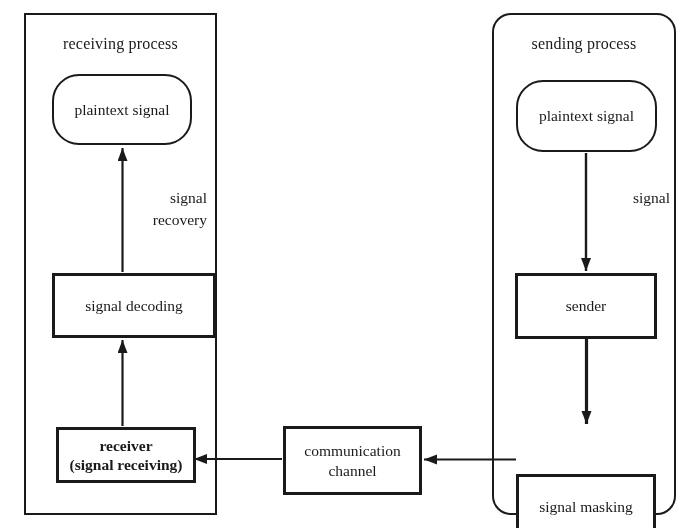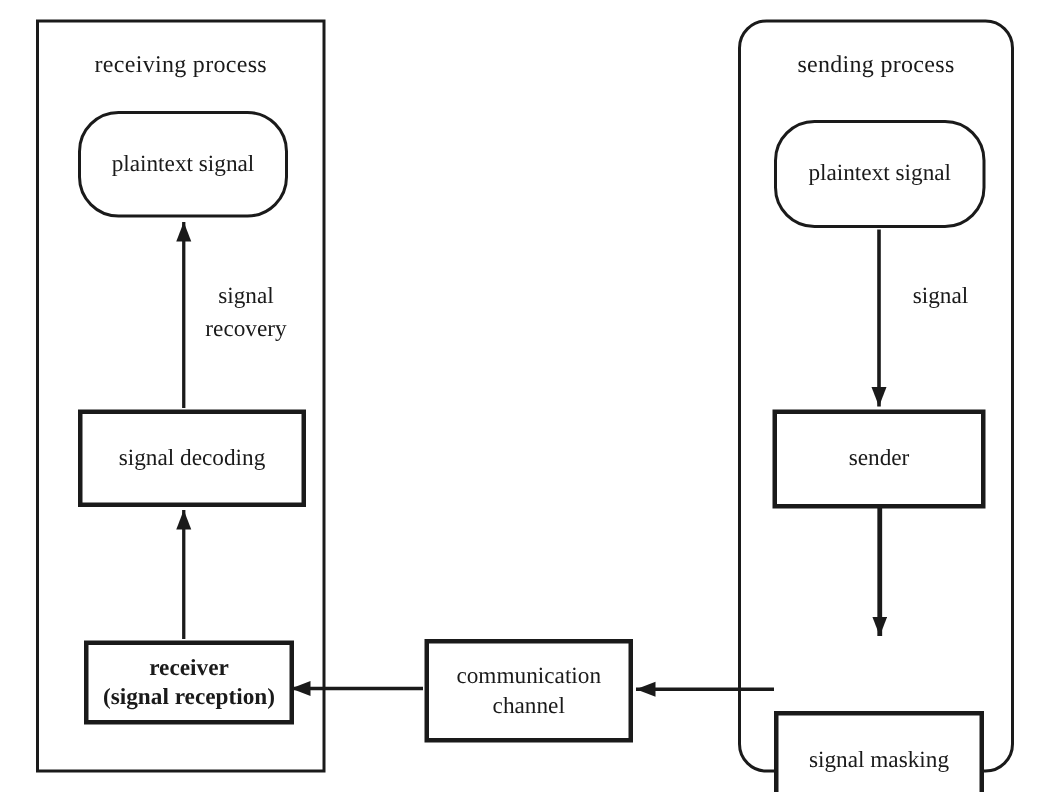--- a/index.html
+++ b/index.html
@@ -42,29 +42,29 @@
     text-align: center;
     font-size: 15.5px;
     line-height: 1.25;
   }
   .node.rounded {
     border-width: 2.5px;
     border-radius: 27px;
   }
   .arrow-label {
     position: absolute;
-    text-align: center;
+    text-align: right;
     font-size: 15.5px;
     line-height: 1.4;
   }
   
   #recv-container   { left: 24px;  top: 13px;  width: 193px; height: 502px; padding-left: 47px; }
   #send-container   { left: 492px; top: 13px;  width: 184px; height: 502px; border-radius: 19px; }
   #recv-plaintext   { left: 52px;  top: 74px;  width: 140px; height: 71px; }
-  #recv-decoding    { left: 52px;  top: 273px; width: 152px; height: 65px; }
+  #recv-decoding    { left: 52px;  top: 273px; width: 164px; height: 65px; }
   #recv-receiver    { left: 56px;  top: 427px; width: 140px; height: 56px; font-weight: bold; }
   #send-plaintext   { left: 516px; top: 80px;  width: 141px; height: 72px; }
   #send-sender      { left: 515px; top: 273px; width: 142px; height: 66px; }
   #send-masking     { left: 516px; top: 426px; width: 140px; height: 65px; margin-top: 48px; }
   #channel          { left: 283px; top: 426px; width: 139px; height: 69px; }
   #recovery-label   { left: 121px; top: 187px; width: 86px; }
   #sending-label    { left: 584px; top: 187px; width: 86px; }
   .arrow-layer {
     position: absolute;
     left: 0; top: 0;
@@ -87,21 +87,21 @@
   </div>
 
   <div class="node rounded" id="recv-plaintext">
     <span>plaintext signal</span>
   </div>
   <div class="node" id="recv-decoding">
     <span>signal decoding</span>
   </div>
   <div class="node" id="recv-receiver">
     <span>receiver</span>
-    <span>(signal reception)</span>
+    <span>(signal receiving)</span>
   </div>
 
   <div class="node rounded" id="send-plaintext">
     <span>plaintext signal</span>
   </div>
   <div class="node" id="send-sender">
     <span>sender</span>
   </div>
   <div class="node" id="send-masking">
     <span>signal masking</span>

